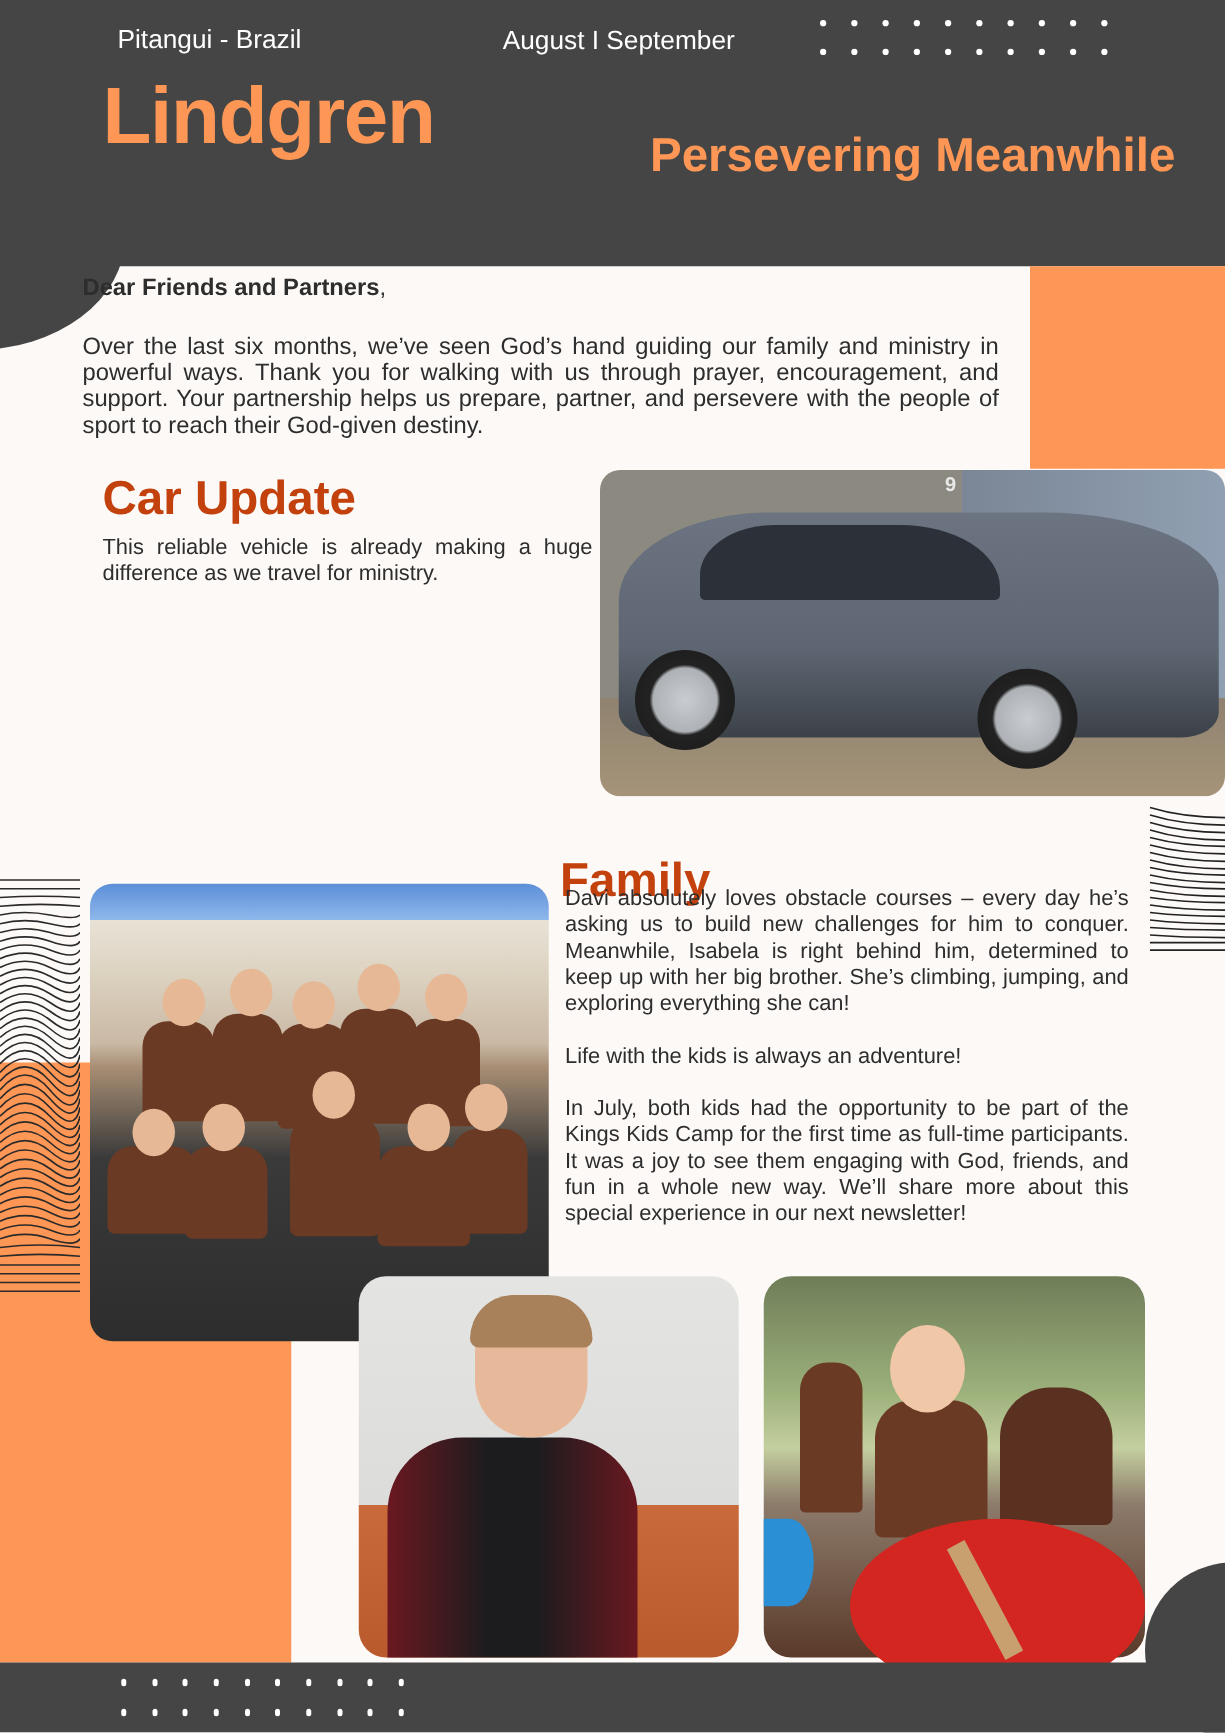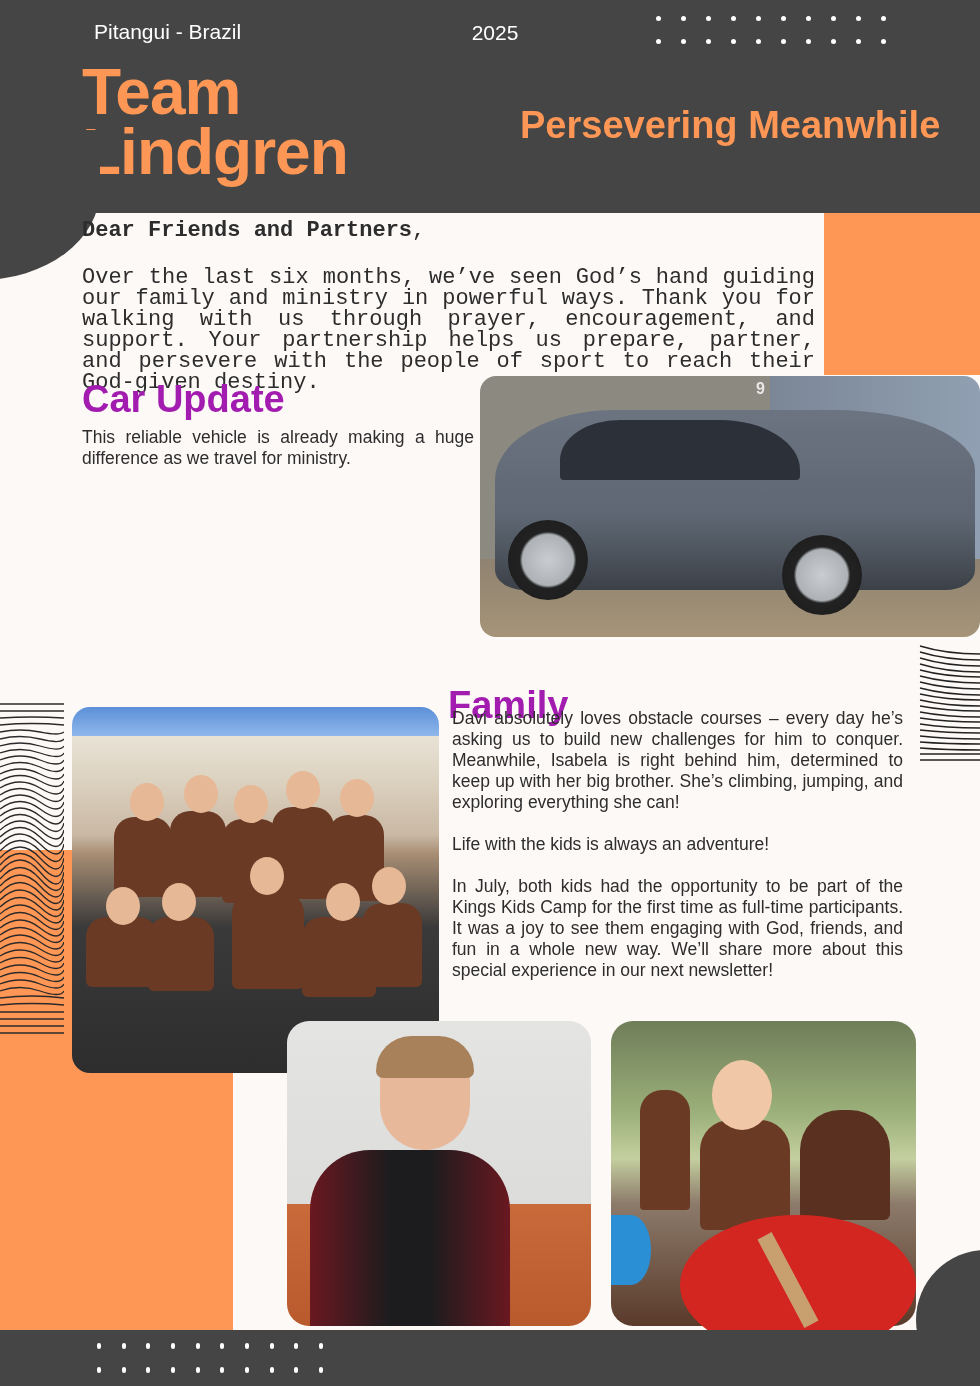--- a/index.html
+++ b/index.html
@@ -8,24 +8,24 @@
   .header { left:0; top:0; width:980px; height:213px; background:#454545; }
   .location { left:94px; top:20px; font-size:21px; color:#ffffff; }
   .date { left:380px; top:20px; width:230px; text-align:center; font-size:21px; line-height:26px; color:#ffffff; }
   .dots-top { left:656px; top:16px; width:230px; }
   .dots-row { display:flex; gap:0; justify-content:space-between; height:10px; margin-bottom:13px; }
   .dot { width:5px; height:5px; border-radius:50%; background:#ffffff; }
   .title { left:82px; top:62px; font-size:64px; line-height:60px; font-weight:bold; color:#fe9755; letter-spacing:-1px; }
   .tagline { left:520px; top:104px; font-size:38px; font-weight:bold; color:#fe9755; }
   .bulge-tl { left:-90px; top:130px; width:190px; height:150px; background:#454545; border-radius:0 0 120px 0 / 0 0 90px 0; }
   .orange-tr { left:824px; top:213px; width:156px; height:162px; background:#fe9755; }
-  .letter { left:82px; top:220px; width:733px; font-size:22px; line-height:21px;font-family:Liberation Mono, monospace; }
+  .letter { left:66px; top:220px; width:733px; font-size:19px; line-height:21px; }
   .greeting { font-weight:bold; }
   .para { margin-top:26px; text-align:justify; }
-  .section-title { font-size:38px; font-weight:bold; color:#a21caf; }
+  .section-title { font-size:38px; font-weight:bold; color:#c2410c; }
   .car-title { left:82px; top:378px; }
   .car-text { left:82px; top:427px; width:392px; font-size:17.5px; line-height:21px; text-align:justify; }
   .car-text p { margin:0 0 21px 0; }
   .car-photo { left:480px; top:376px; width:500px; height:261px; border-radius:16px 16px 16px 16px;
     background:
       linear-gradient(180deg, rgba(0,0,0,0) 0%, rgba(0,0,0,0) 70%, #8f8270 70%, #a59478 100%),
       linear-gradient(90deg, #8c8a80 0%, #8c8a80 58%, #7b8696 58%, #90a0b2 100%); }
   .car-body { left:495px; top:410px; width:480px; height:180px; background:linear-gradient(180deg,#6b7480 0%,#5d6672 60%,#3c4148 100%); border-radius:120px 140px 30px 30px / 70px 60px 20px 20px; }
   .car-window { left:560px; top:420px; width:240px; height:60px; background:#2c3038; border-radius:60px 80px 4px 4px / 40px 50px 4px 4px; }
   .wheel { width:80px; height:80px; border-radius:50%; background:radial-gradient(circle,#c9ccd0 0%,#aeb2b6 45%,#222 50%,#1a1a1a 100%); }
@@ -59,21 +59,21 @@
   .dots-bottom .dot { width:4px; height:6px; border-radius:2px; }
   .emoji { font-size:16px; }
   strong { font-weight:bold; }
 </style>
 </head>
 <body>
 
 <div class="abs header"></div>
 <div class="abs location">Pitangui - Brazil</div>
 <div class="abs date">
-  <div>2025</div>
+  <div>August I September</div>
 </div>
 <div class="abs dots-top">
   <div class="dots-row">
       <span class="dot"></span>
       <span class="dot"></span>
       <span class="dot"></span>
       <span class="dot"></span>
       <span class="dot"></span>
       <span class="dot"></span>
       <span class="dot"></span>
@@ -88,21 +88,20 @@
       <span class="dot"></span>
       <span class="dot"></span>
       <span class="dot"></span>
       <span class="dot"></span>
       <span class="dot"></span>
       <span class="dot"></span>
       <span class="dot"></span>
     </div>
 </div>
 <div class="abs title">
-  <div>Team</div>
   <div>Lindgren</div>
 </div>
 <div class="abs tagline">Persevering Meanwhile</div>
 
 <div class="abs bulge-tl"></div>
 <div class="abs orange-tr"></div>
 
 <div class="abs letter">
   <div><span class="greeting">Dear Friends and Partners</span><span>,</span></div>
   <div class="para">Over the last six months, we’ve seen God’s hand guiding our family and ministry in powerful ways. Thank you for walking with us through prayer, encouragement, and support. Your partnership helps us prepare, partner, and persevere with the people of sport to reach their God-given destiny.</div>

